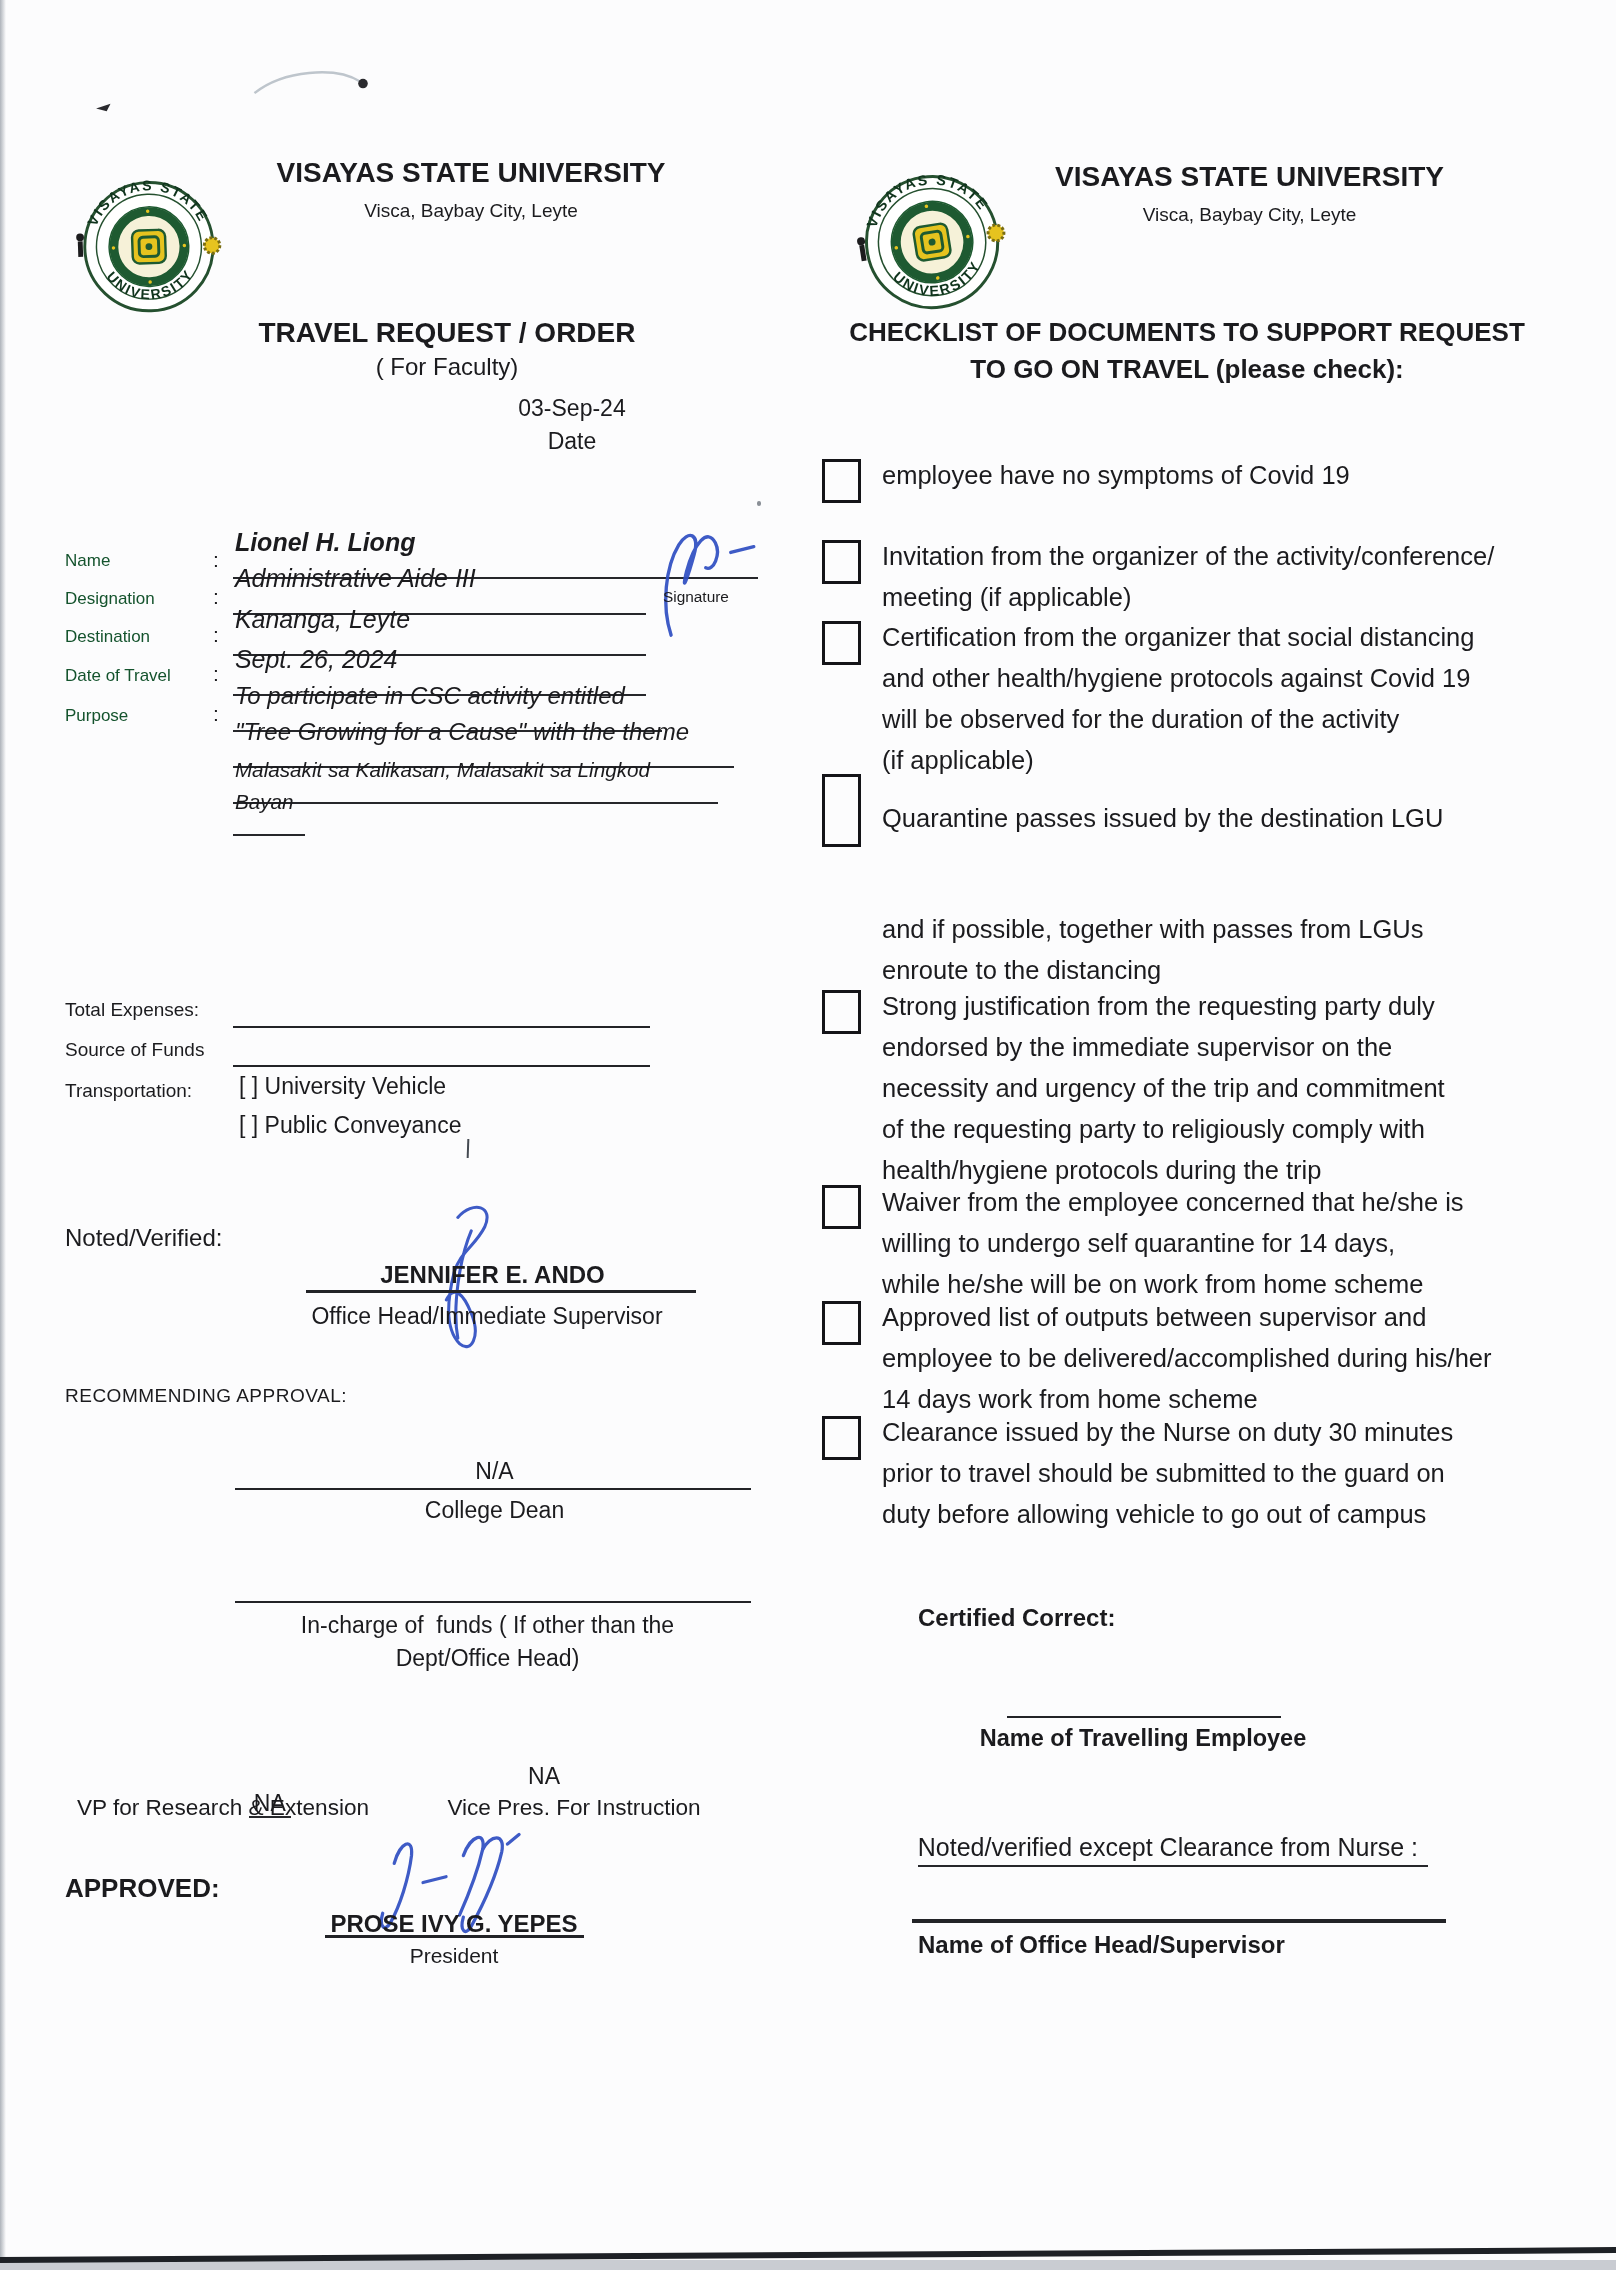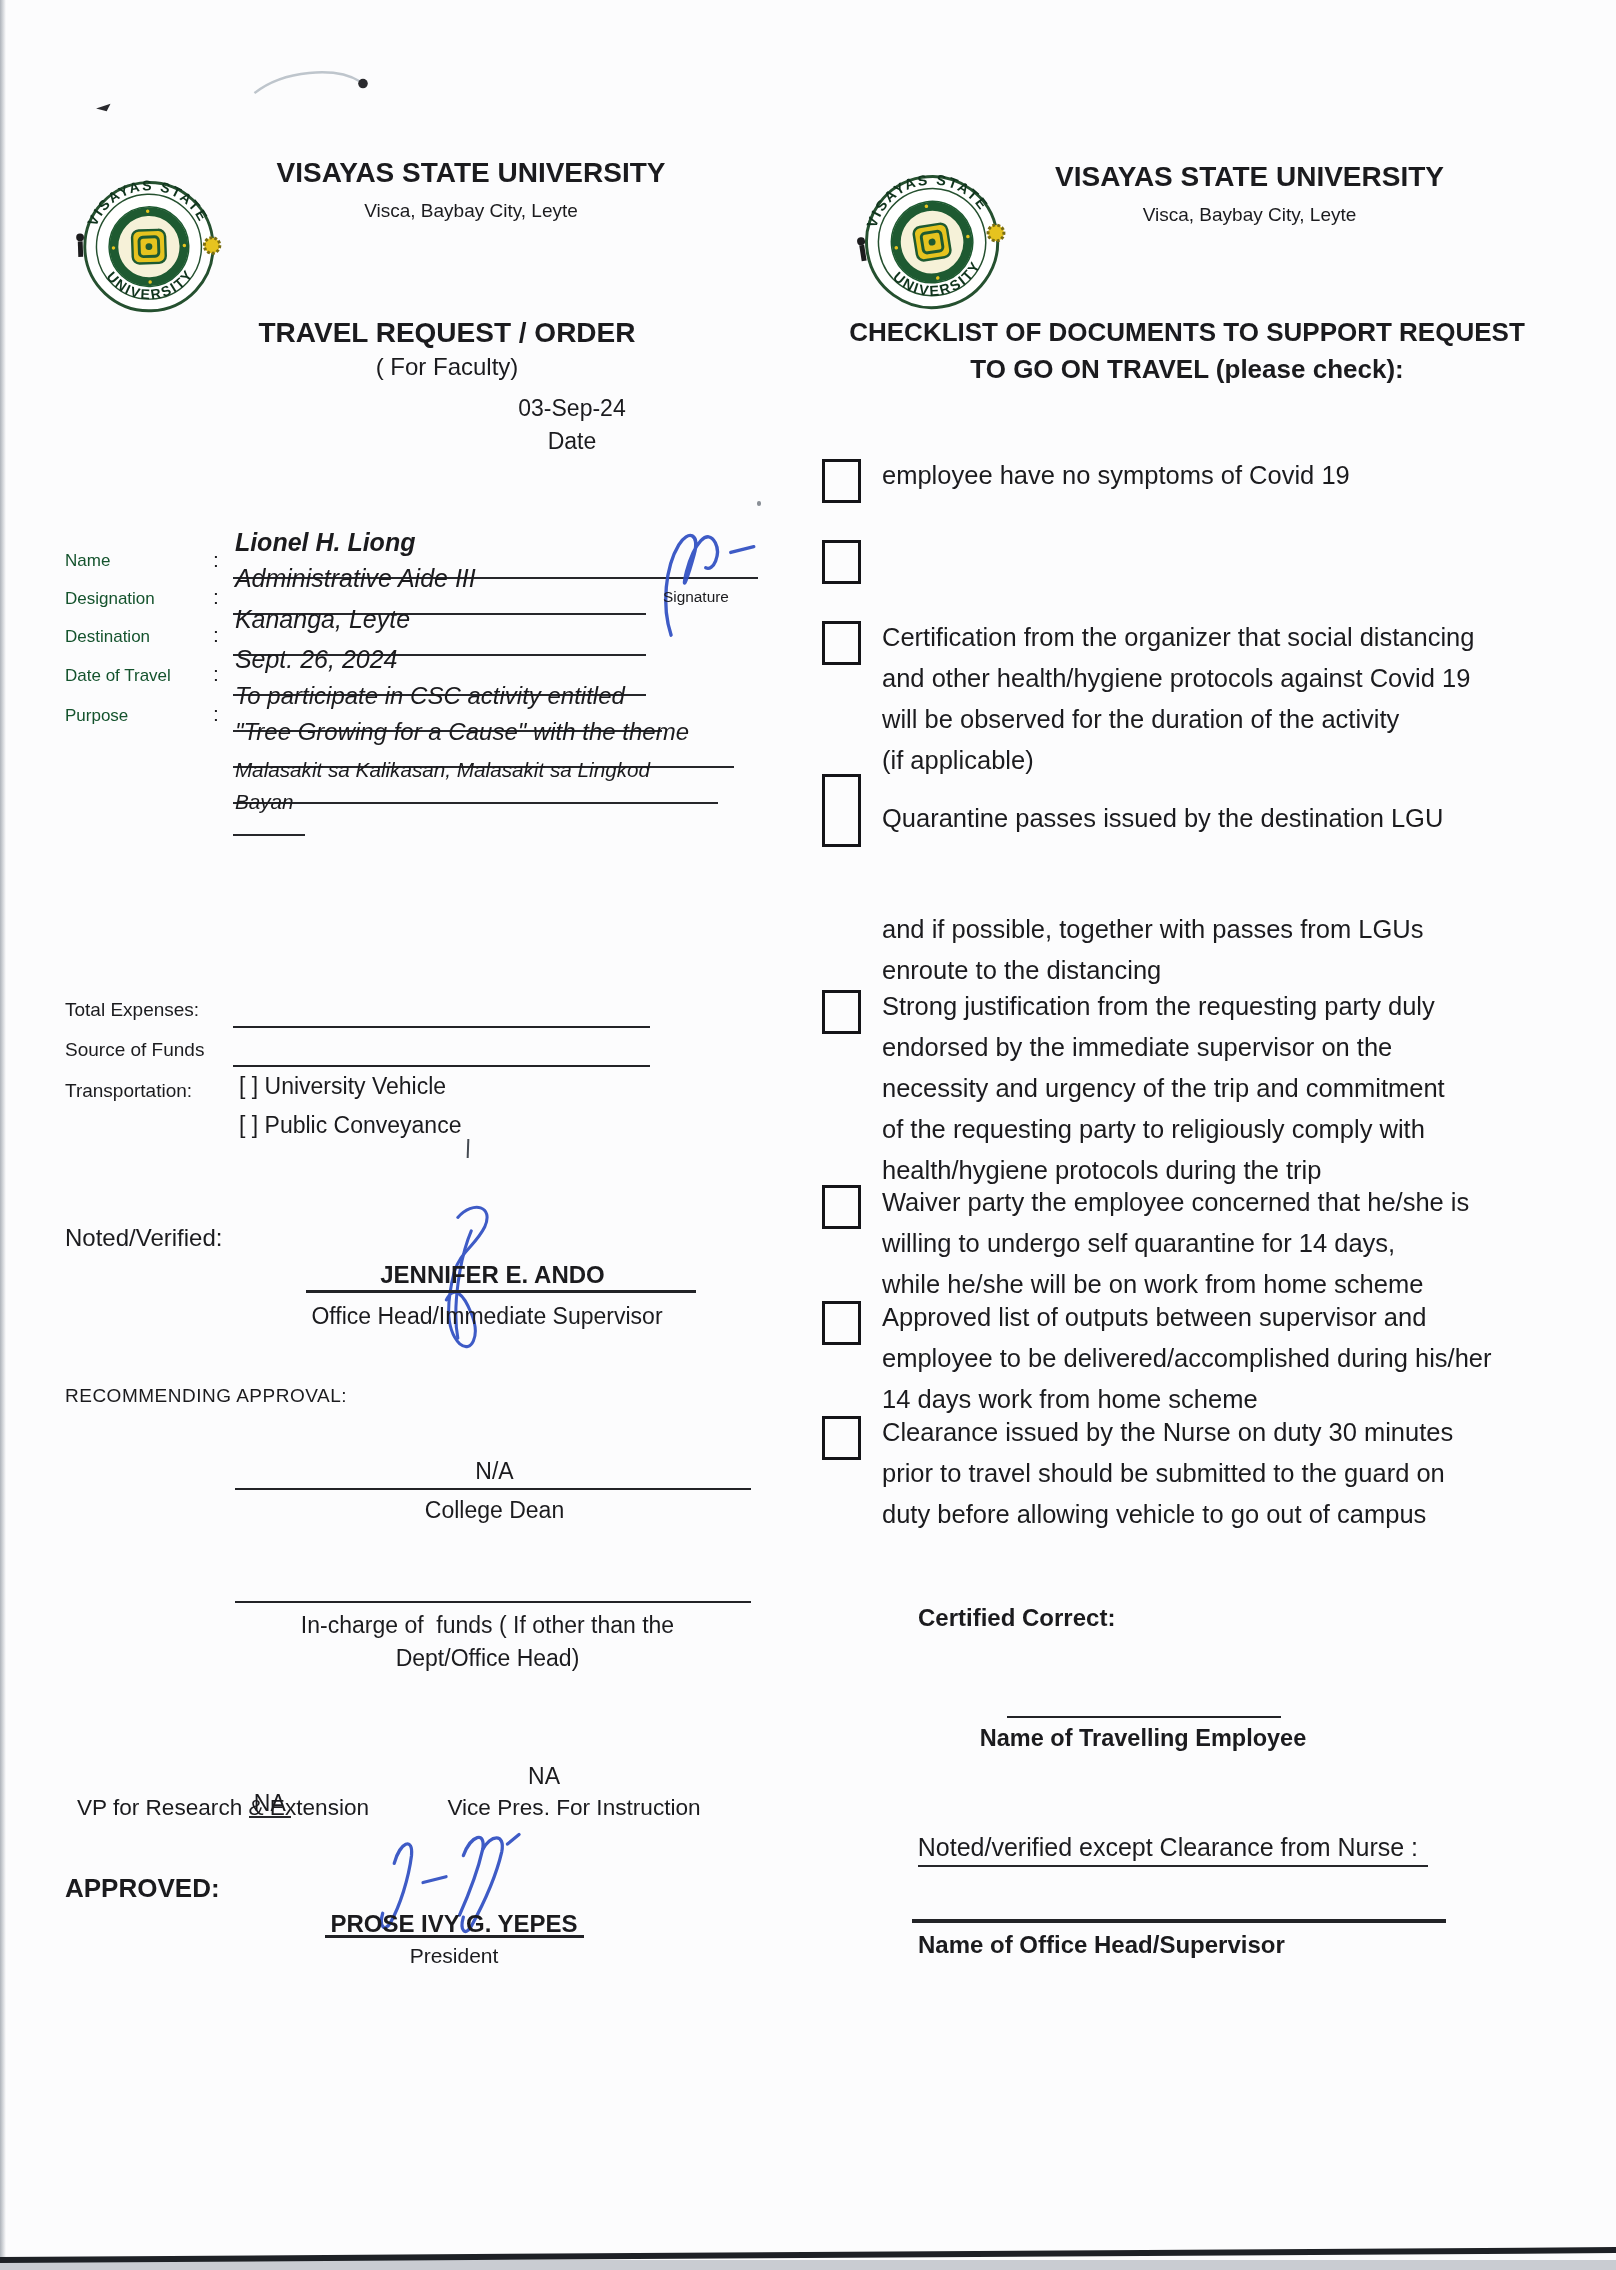--- a/index.html
+++ b/index.html
@@ -202,20 +202,24 @@
 
   <div class="t c b" style="left:819px;top:317px;width:736px;font-size:26px">CHECKLIST OF DOCUMENTS TO SUPPORT REQUEST</div>
   <div class="t c b" style="left:819px;top:354px;width:736px;font-size:26px">TO GO ON TRAVEL (please check):</div>
 
   <span class="ckbox" style="left:822px;top:459px"></span>
   <div class="cktext" style="top:455px">
     <div class="ck-line">employee have no symptoms of Covid 19</div>
   </div>
 
   <span class="ckbox" style="left:822px;top:540px"></span>
+  <div class="cktext" style="top:536px">
+    <div class="ck-line">Invitation from the organizer of the activity/conference/</div>
+    <div class="ck-line">meeting (if applicable)</div>
+  </div>
 
   <span class="ckbox" style="left:822px;top:621px"></span>
   <div class="cktext" style="top:617px">
     <div class="ck-line">Certification from the organizer that social distancing</div>
     <div class="ck-line">and other health/hygiene protocols against Covid 19</div>
     <div class="ck-line">will be observed for the duration of the activity</div>
     <div class="ck-line"> (if applicable)</div>
   </div>
 
   <span class="ckbox" style="left:822px;top:774px;height:67px"></span>
@@ -231,21 +235,21 @@
   <div class="cktext" style="top:986px">
     <div class="ck-line">Strong justification from the requesting party duly</div>
     <div class="ck-line">endorsed by the immediate supervisor on the</div>
     <div class="ck-line">necessity and urgency of the trip and commitment</div>
     <div class="ck-line">of the requesting party to religiously comply with</div>
     <div class="ck-line">health/hygiene protocols during the trip</div>
   </div>
 
   <span class="ckbox" style="left:822px;top:1185px"></span>
   <div class="cktext" style="top:1182px">
-    <div class="ck-line">Waiver party the employee concerned that he/she is</div>
+    <div class="ck-line">Waiver from the employee concerned that he/she is</div>
     <div class="ck-line">willing to undergo self quarantine for 14 days,</div>
     <div class="ck-line">while he/she will be on work from home scheme</div>
   </div>
 
   <span class="ckbox" style="left:822px;top:1301px"></span>
   <div class="cktext" style="top:1297px">
     <div class="ck-line">Approved list of outputs between supervisor and</div>
     <div class="ck-line">employee to be delivered/accomplished during his/her</div>
     <div class="ck-line">14 days work from home scheme</div>
   </div>

